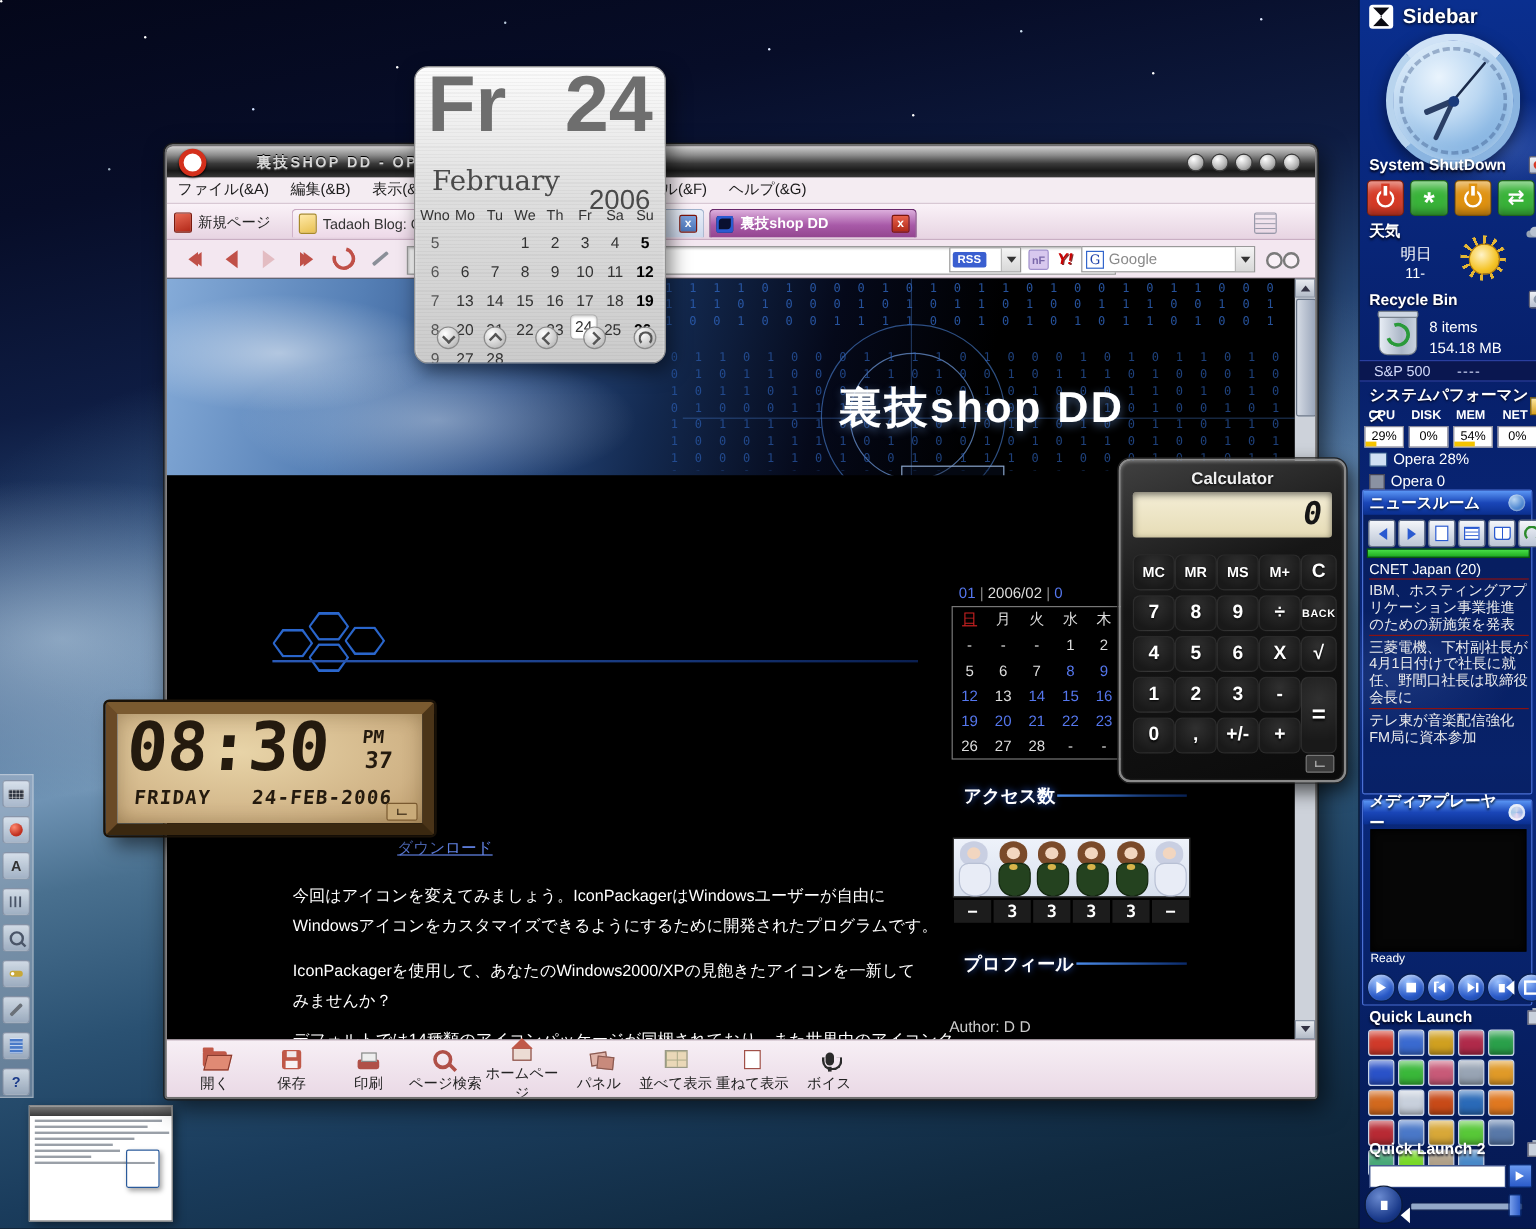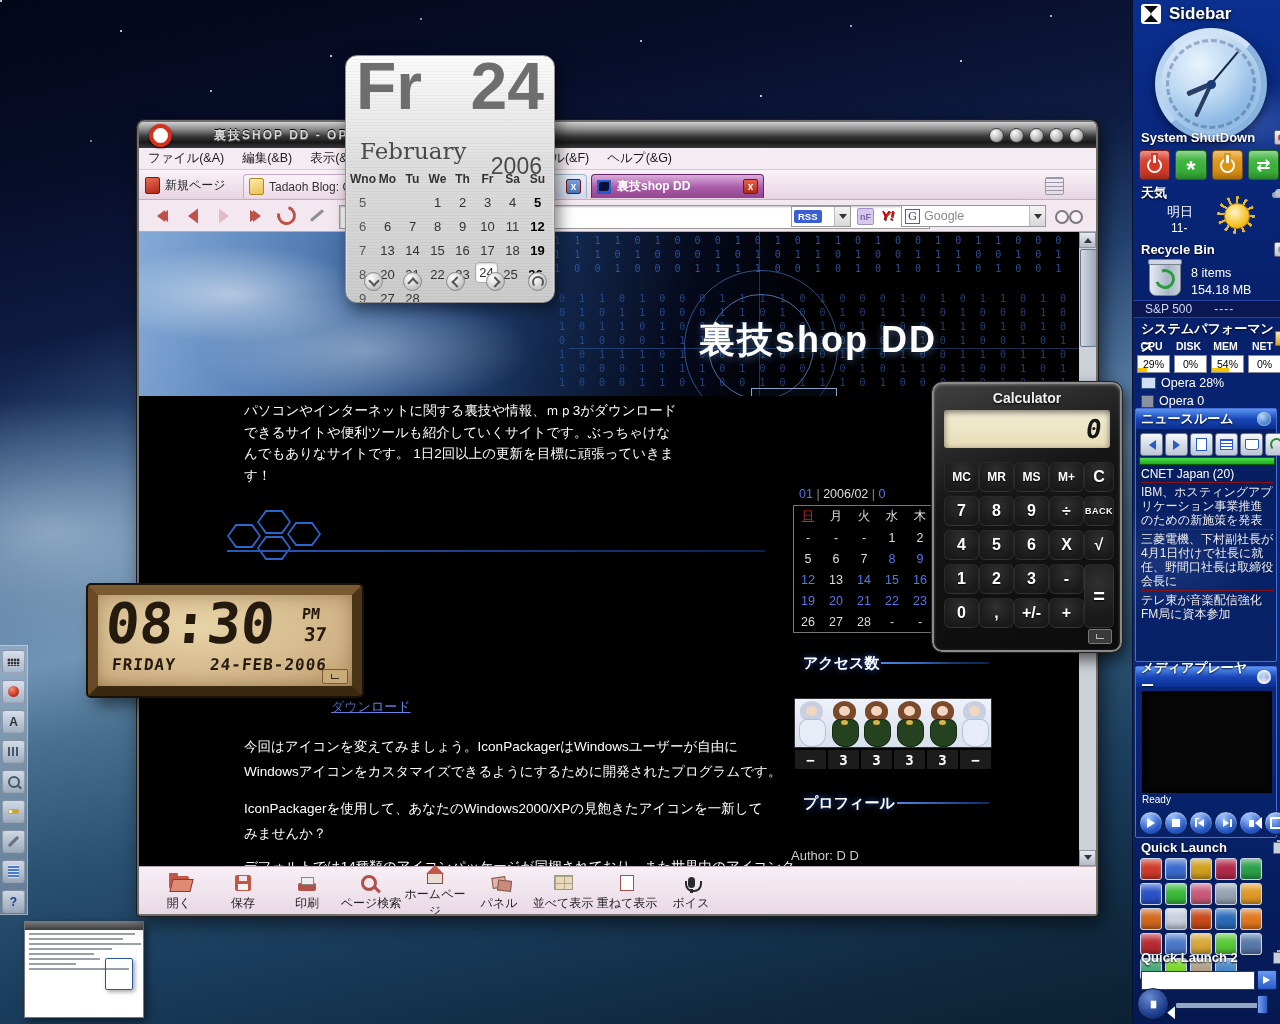--- a/index.html
+++ b/index.html
@@ -194,21 +194,21 @@
     background:linear-gradient(180deg,#fcfcfc,#dedede 45%,#cbcbcb);
     box-shadow:4px 6px 16px rgba(0,0,0,.5), inset 0 1px 2px #fff;overflow:hidden;}
   #calw::before{content:'';position:absolute;left:0;top:0;right:0;bottom:0;
     background:repeating-linear-gradient(180deg,rgba(0,0,0,.035) 0 1px,transparent 1px 3px);}
   #cal-day-abbr{left:10px;top:-8px;font-size:66px;font-weight:bold;color:#6e6e6e;}
   #cal-day-num{right:10px;top:-8px;font-size:66px;font-weight:bold;color:#6e6e6e;}
   #cal-month{left:14px;top:82px;font-family:"DejaVu Serif",serif;font-size:23px;color:#4a4a4a;}
   #cal-year{right:12px;top:97px;font-family:Liberation Sans, sans-serif;font-size:23px;color:#4a4a4a;}
   #cal-weekdays,#cal-grid{left:4px;width:200px;}
   #cal-weekdays{top:116px;display:flex;}
-  #cal-weekdays span{width:25px;text-align:center;font-size:12px;color:#333;font-weight:bold;}
+  #cal-weekdays span{width:25px;text-align:center;font-size:12px;color:#333;}
   #cal-grid{top:134px;}
   .cal-row{display:flex;height:24px;}
   .cal-cell{width:25px;display:flex;align-items:center;justify-content:center;font-size:13px;color:#333;}
   .cal-cell.wno{color:#555;}
   .cal-cell.sun{font-weight:bold;color:#000;}
   .cal-cell.sel{background:#fff;border:1px solid #aaa;border-radius:4px;width:21px;height:19px;box-shadow:inset 0 1px 2px rgba(0,0,0,.2);}
   #cal-btns{left:0;top:216px;width:208px;height:24px;}
   .cal-btn{position:absolute;width:17px;height:17px;border-radius:50%;border:1px solid #8a8a8a;
     background:radial-gradient(circle at 35% 30%,#fff,#ccc 60%,#a6a6a6);display:flex;align-items:center;justify-content:center;}
   .chev{width:6px;height:6px;border:2px solid #555;border-top:none;border-left:none;}
@@ -504,24 +504,20 @@
         <div id="ring1" class="abs ring"></div>
         <div id="ring2" class="abs ring"></div>
         <div id="xline-v" class="abs"></div>
         <div id="xline-h" class="abs"></div>
         <div id="binary1" class="abs binary">0 1 1 0 1 0 0 0 1 1 1 1 0 1 0 0 0 1 0 1 0 1 1 0 1 0 0 1 0 1 1 0 0 0 1 1 0 1 0 0 1 0 1 1 1 0 1 0 0 0 1 0 1 0 1 1 0 1 0 0 1 1 1 0 0 1 0 1 0 0 0 1 1 0 1 0 1 0 0 1 0 0 0 1 1 1 1 0 0 1 0 1 0 1 0 1 1 0 1 0 0 1 0 1 1 0 1 1 1 0 1 0 0 0 1 0 1 0 1 1 0 1 0 0 1 1</div>
         <div id="binary2" class="abs binary">0 1 1 0 1 0 0 0 1 1 1 1 0 1 0 0 0 1 0 1 0 1 1 0 1 0 0 1 0 1 1 0 0 0 1 1 0 1 0 0 1 0 1 1 1 0 1 0 0 0 1 0 1 0 1 1 0 1 0 0 1 1 1 0 0 1 0 1 0 0 0 1 1 0 1 0 1 0 0 1 0 0 0 1 1 1 1 0 0 1 0 1 0 1 0 1 1 0 1 0 0 1 0 1 1 0 1 1 1 0 1 0 0 0 1 0 1 0 1 1 0 1 0 0 1 1 0 1 1 0 1 0 0 0 1 1 1 1 0 1 0 0 0 1 0 1 0 1 1 0 1 0 0 1 0 1 1 0 0 0 1 1 0 1 0 0 1 0 1 1 1 0 1 0 0 0 1 0 1 0 1 1 0 1 0 0 1 1 1 0 0 1 0 1 0 0 0 1 1 0 1 0 1 0 0 1 0 0 0 1 1 1 1 0 0 1 0 1 0 1 0 1 1 0 1 0 0 1 0 1 1 0 1 1 1 0 1 0 0 0 1 0 1 0 1 1 0 1 0 0 1 1</div>
         <div id="page-title" class="abs">裏技shop DD</div>
         <div id="search-box" class="abs"></div>
 
       </div>
-      <div id="p1" class="abs para">パソコンやインターネットに関する裏技や情報、ｍｐ3がダウンロード
-できるサイトや便利ツールも紹介していくサイトです。ぶっちゃけな
-んでもありなサイトです。 1日2回以上の更新を目標に頑張っていきま
-す！</div>
       <div id="hexes" class="abs">
         <div class="hex" style="left:0;top:14px;">
             <i></i>
           </div>
         <div class="hex" style="left:30px;top:0;">
             <i></i>
           </div>
         <div class="hex" style="left:30px;top:26px;">
             <i></i>
           </div>

